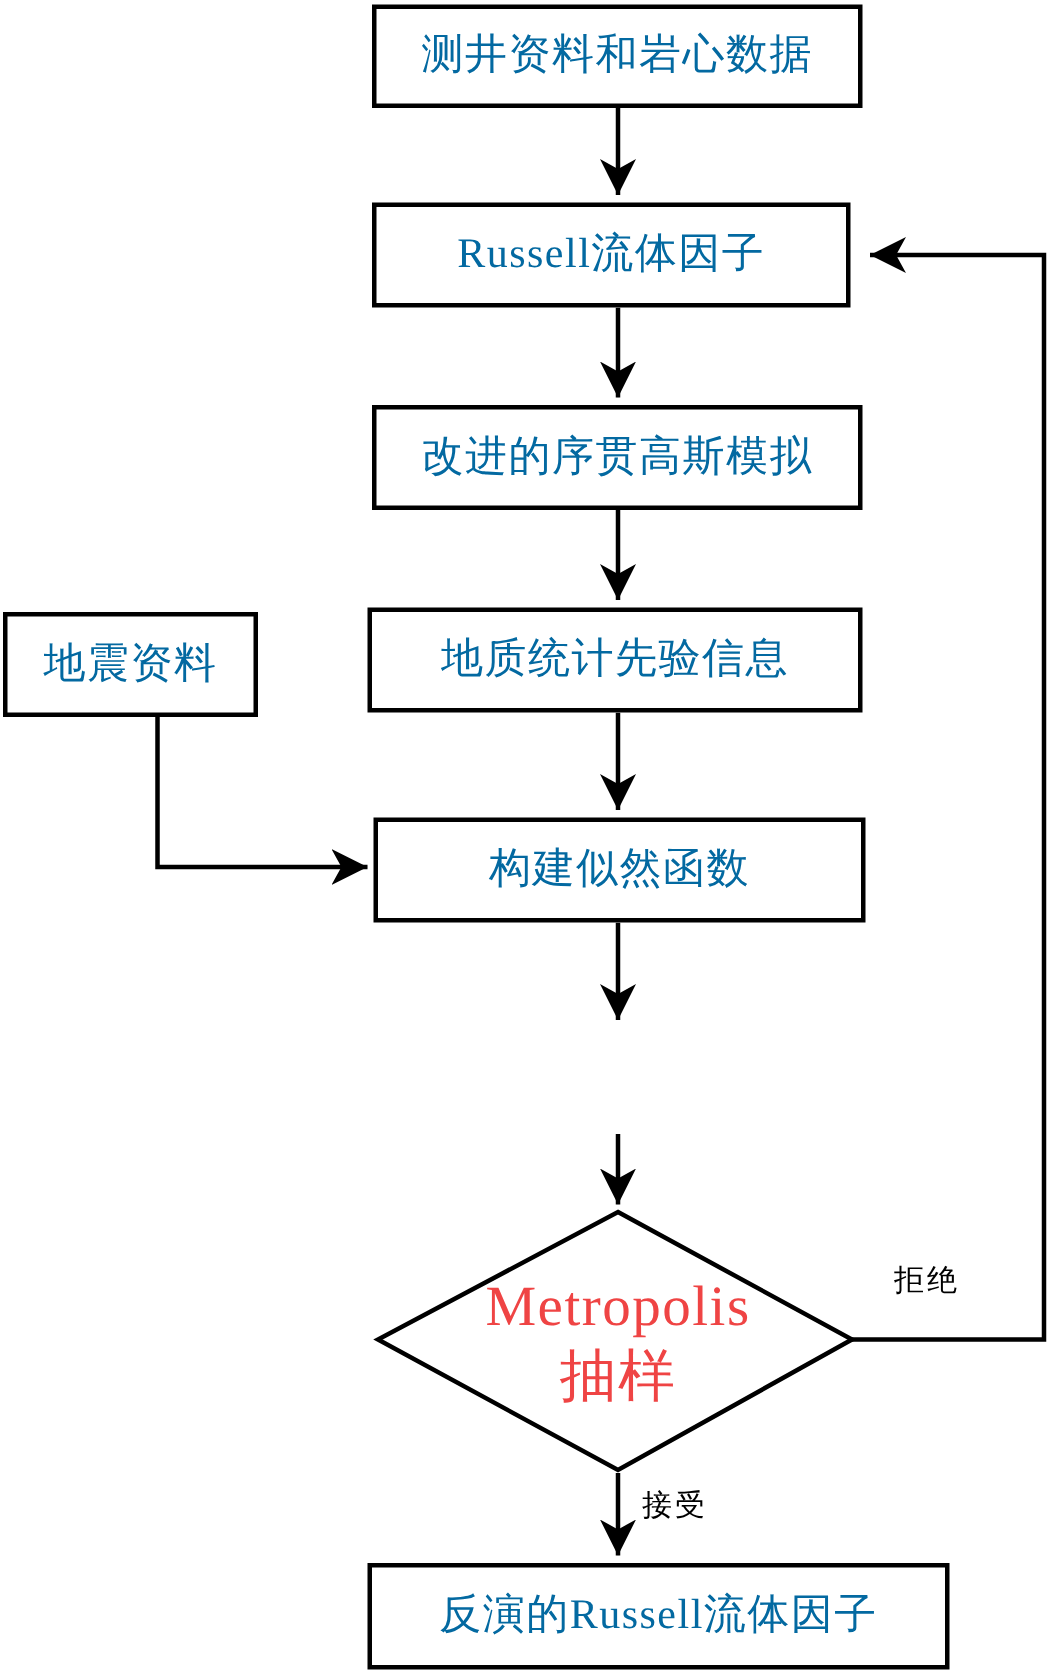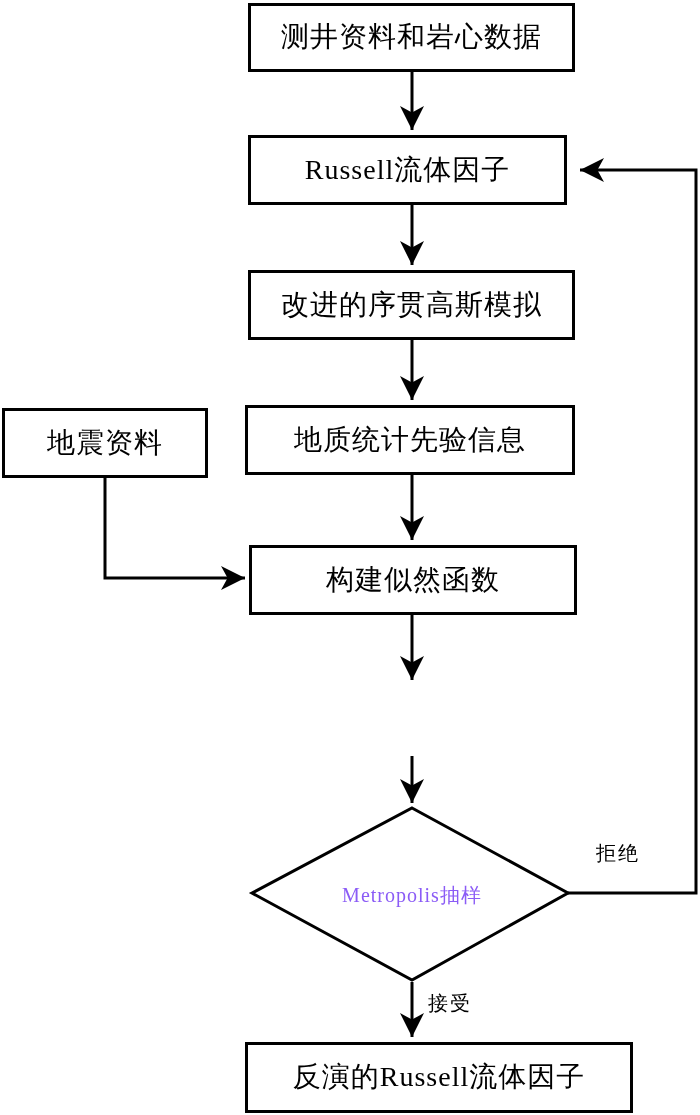--- a/index.html
+++ b/index.html
@@ -19,34 +19,34 @@
   .node {
     position: absolute;
     box-sizing: border-box;
     border: 3px solid #000000;
     background: #ffffff;
     display: flex;
     align-items: center;
     justify-content: center;
     text-align: center;
     font-size: 28px;
-    color: #000000;
+    color: #0369a1;
     letter-spacing: 1px;
     line-height: 1.1;
     white-space: nowrap;
   }
   .diamond-text {
     position: absolute;
     display: flex;
-    flex-direction: row;
+    flex-direction: column;
     align-items: center;
     justify-content: center;
     text-align: center;
-    font-size: 20px;
-    color: #8b5cf6;
+    font-size: 38px;
+    color: #ef4444;
     letter-spacing: 1px;
     line-height: 1.25;
   }
   .edge-label {
     position: absolute;
     font-size: 20px;
     color: #000000;
     letter-spacing: 2px;
     white-space: nowrap;
   }
@@ -85,21 +85,21 @@
   </div>
 
   <div class="node" style="left:248px; top:270px; width:327px; height:70px;">
     <span>改进的序贯高斯模拟</span>
   </div>
 
   <div class="node" style="left:245px; top:405px; width:330px; height:70px;">
     <span>地质统计先验信息</span>
   </div>
 
-  <div class="node" style="left:2px; top:408px; width:206px; height:70px;text-align:center;">
+  <div class="node" style="left:2px; top:408px; width:170px; height:70px;text-align:center;">
     <span>地震资料</span>
   </div>
 
   <div class="node" style="left:249px; top:545px; width:328px; height:70px;">
     <span>构建似然函数</span>
   </div>
 
 
   <div class="diamond-text" style="left:302px; top:853px; width:220px; height:84px;">
     <span>Metropolis</span>

